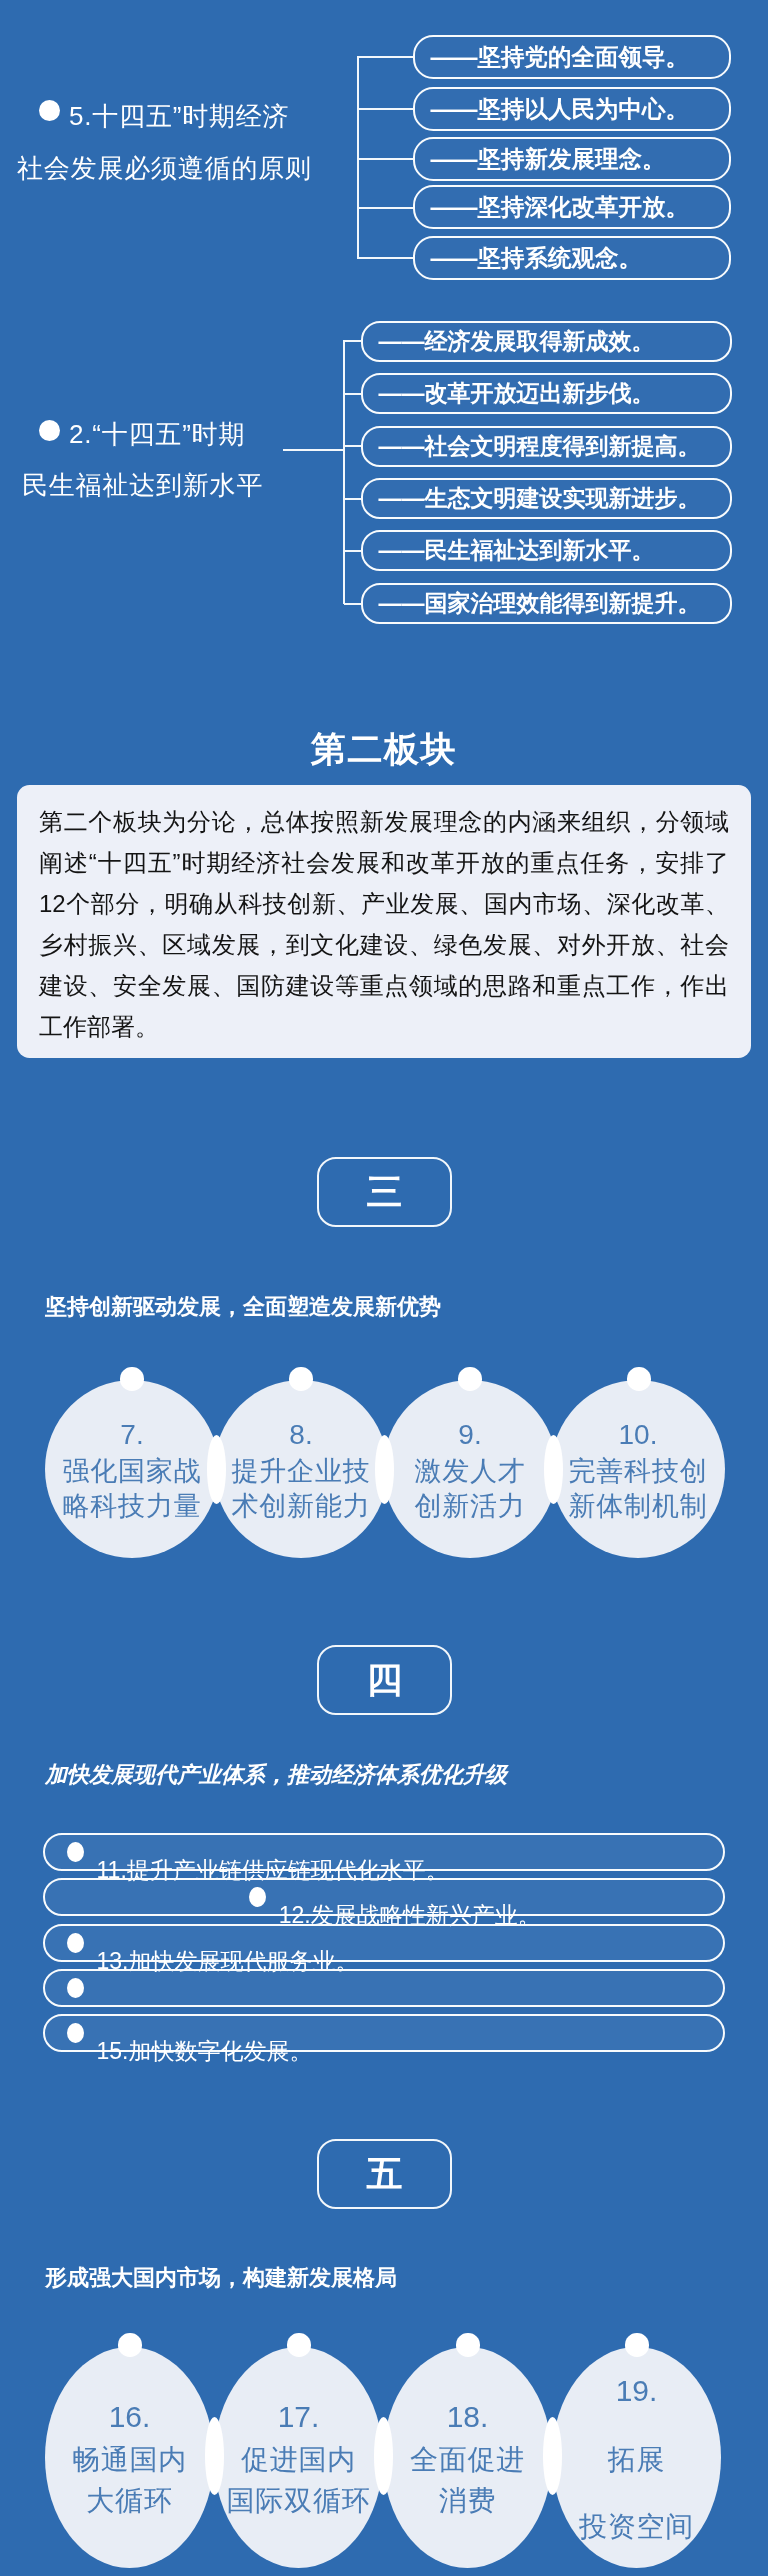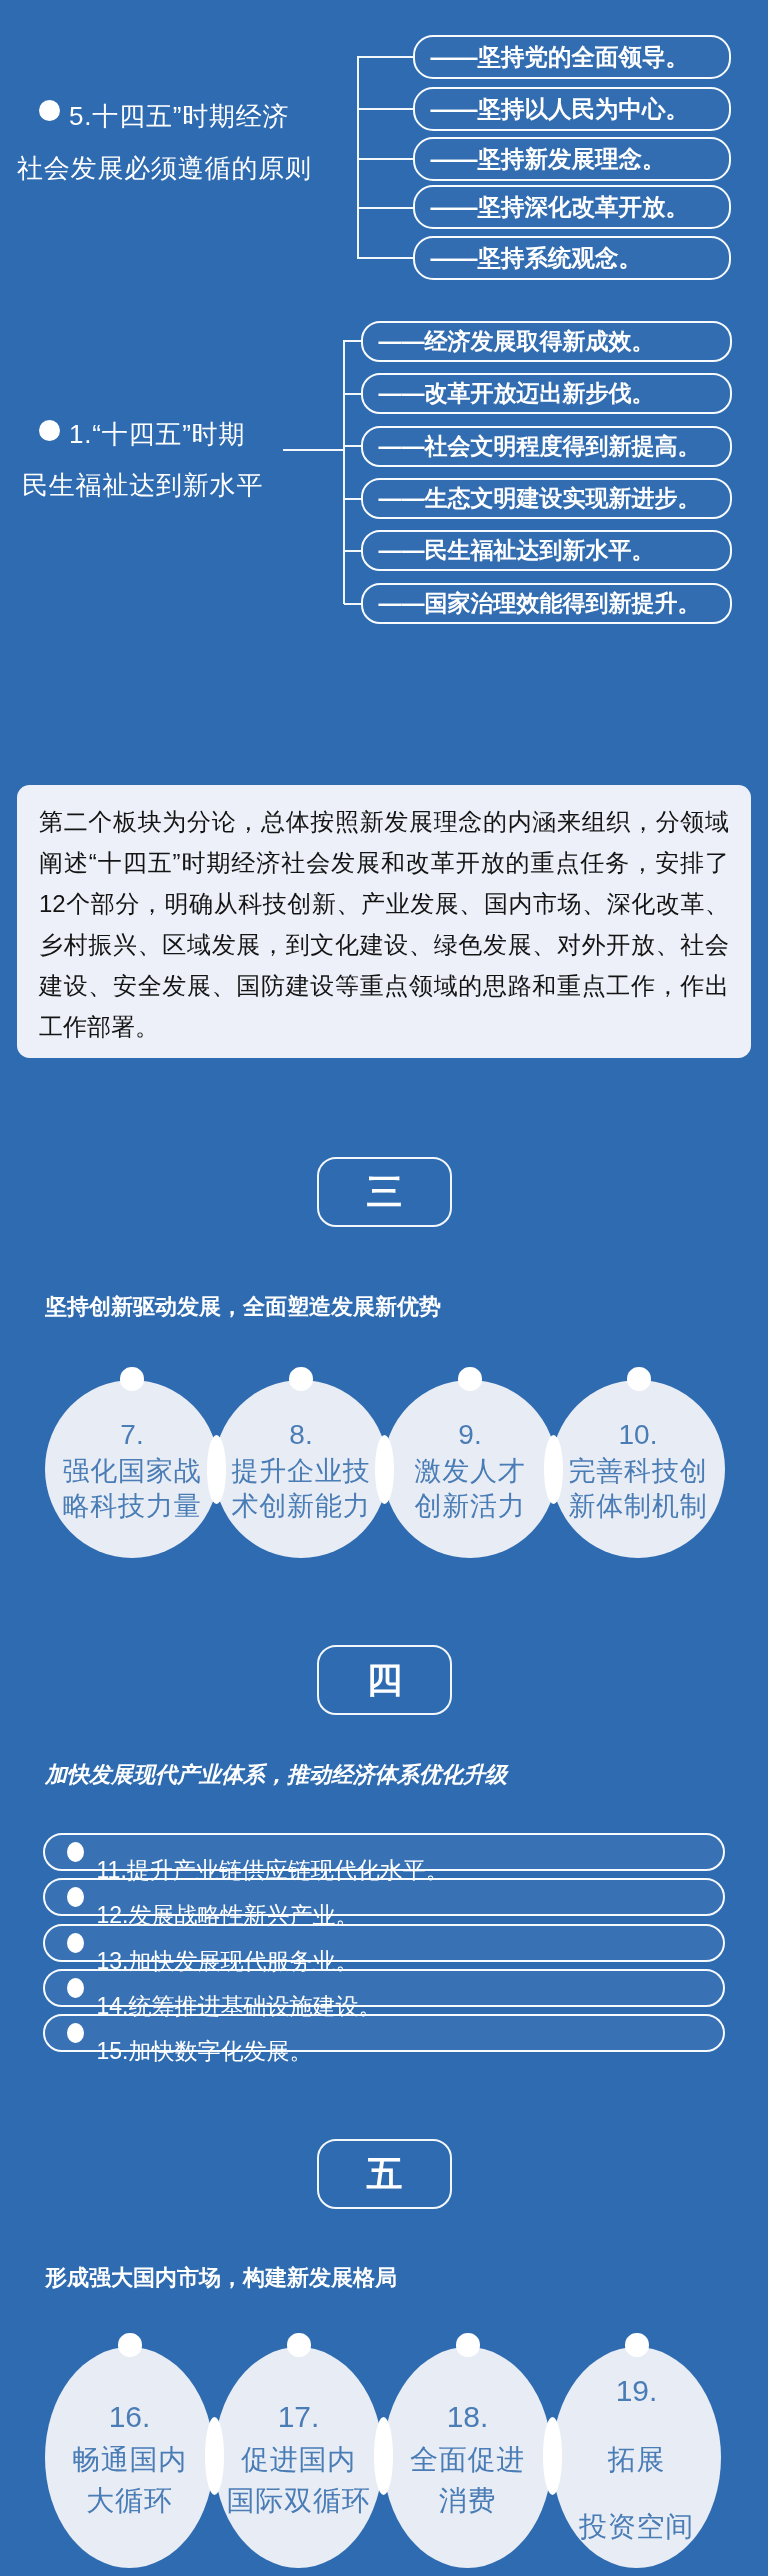--- a/index.html
+++ b/index.html
@@ -67,40 +67,41 @@
 
     <div class="mbox" style="top:35px;">——坚持党的全面领导。</div>
     <div class="mbox" style="top:87px;">——坚持以人民为中心。</div>
     <div class="mbox" style="top:137px;">——坚持新发展理念。</div>
     <div class="mbox" style="top:185px;">——坚持深化改革开放。</div>
     <div class="mbox" style="top:236px;">——坚持系统观念。</div>
   </section>
 
   <section>
     <span class="bullet" style="left:39px;top:420px;"></span>
-    <div class="mm-label" style="left:69px;top:417px;">1.“十四五”时期</div>
+    <div class="mm-label" style="left:69px;top:417px;">2.“十四五”时期</div>
     <div class="mm-label" style="left:22px;top:468px;">民生福祉达到新水平</div>
 
     <div class="hline" style="left:283px;top:449px;width:61px;"></div>
     <div class="vline" style="left:343px;top:340px;height:264px;"></div>
     <div class="hline" style="left:344px;top:340px;width:17px;"></div>
     <div class="hline" style="left:344px;top:393px;width:17px;"></div>
     <div class="hline" style="left:344px;top:445px;width:17px;"></div>
     <div class="hline" style="left:344px;top:498px;width:17px;"></div>
     <div class="hline" style="left:344px;top:550px;width:17px;"></div>
     <div class="hline" style="left:344px;top:603px;width:17px;"></div>
 
     <div class="mbox g" style="top:321px;">——经济发展取得新成效。</div>
     <div class="mbox g" style="top:373px;">——改革开放迈出新步伐。</div>
     <div class="mbox g" style="top:426px;">——社会文明程度得到新提高。</div>
     <div class="mbox g" style="top:478px;">——生态文明建设实现新进步。</div>
     <div class="mbox g" style="top:530px;">——民生福祉达到新水平。</div>
     <div class="mbox g" style="top:583px;">——国家治理效能得到新提升。</div>
   </section>
 
+  <div class="big-title">第二板块</div>
   <div class="card">第二个板块为分论，总体按照新发展理念的内涵来组织，分领域阐述“十四五”时期经济社会发展和改革开放的重点任务，安排了12个部分，明确从科技创新、产业发展、国内市场、深化改革、乡村振兴、区域发展，到文化建设、绿色发展、对外开放、社会建设、安全发展、国防建设等重点领域的思路和重点工作，作出工作部署。</div>
 
   <section>
     <div class="marker" style="top:1157px;">三</div>
     <div class="heading" style="top:1292px;">坚持创新驱动发展，全面塑造发展新优势</div>
 
     <div class="circle r1" style="left:45px;top:1380px;">
       <div class="cnum">7.</div>
       <div class="cline">强化国家战</div>
       <div class="cline">略科技力量</div>
@@ -130,31 +131,30 @@
   </section>
 
   <section>
     <div class="marker" style="top:1645px;">四</div>
     <div class="heading" style="top:1760px;font-style:italic;">加快发展现代产业体系，推动经济体系优化升级</div>
 
     <div class="bar" style="top:1833px;">
       <span class="bdot"></span>
       <span class="btext">11.提升产业链供应链现代化水平。</span>
     </div>
-    <div class="bar" style="top:1878px;">
+    <div class="bar" style="top:1878px;justify-content:center;">
       <span class="bdot"></span>
       <span class="btext">12.发展战略性新兴产业。</span>
     </div>
     <div class="bar" style="top:1924px;">
       <span class="bdot"></span>
       <span class="btext">13.加快发展现代服务业。</span>
     </div>
     <div class="bar" style="top:1969px;">
       <span class="bdot"></span>
-      <span class="btext">14.统筹推进基础设施建设。</span>
     </div>
     <div class="bar" style="top:2014px;">
       <span class="bdot"></span>
       <span class="btext">15.加快数字化发展。</span>
     </div>
   </section>
 
   <section>
     <div class="marker" style="top:2139px;">五</div>
     <div class="heading" style="top:2263px;">形成强大国内市场，构建新发展格局</div>

